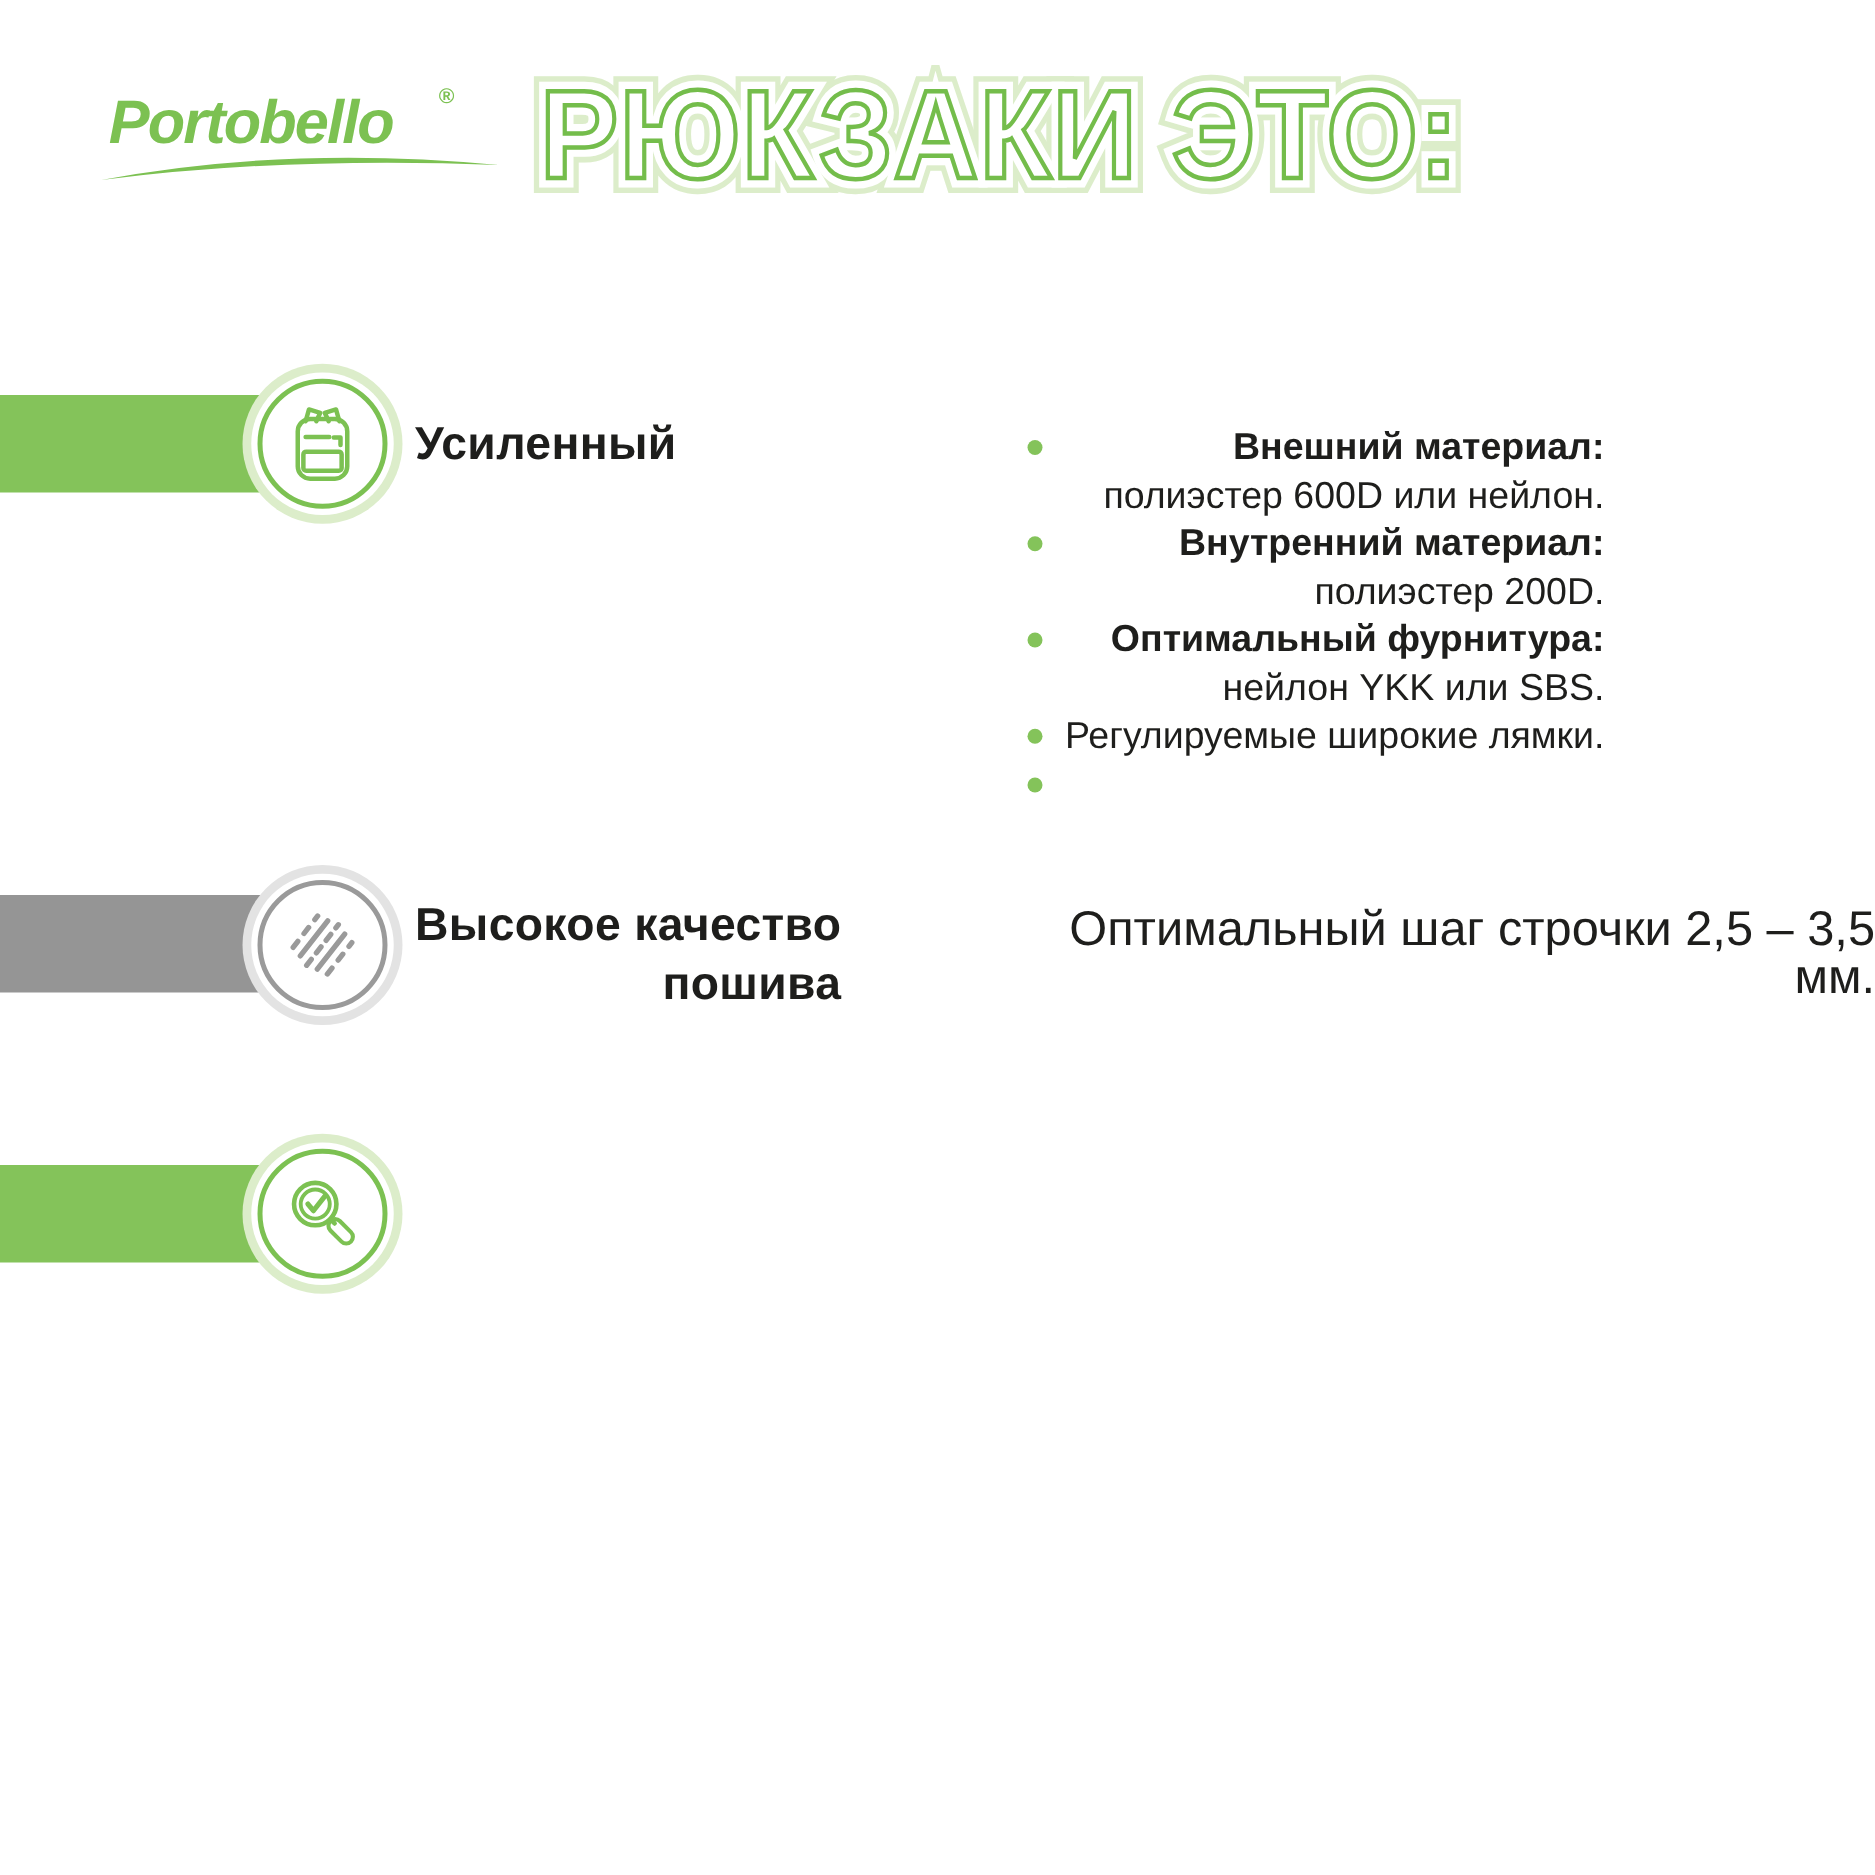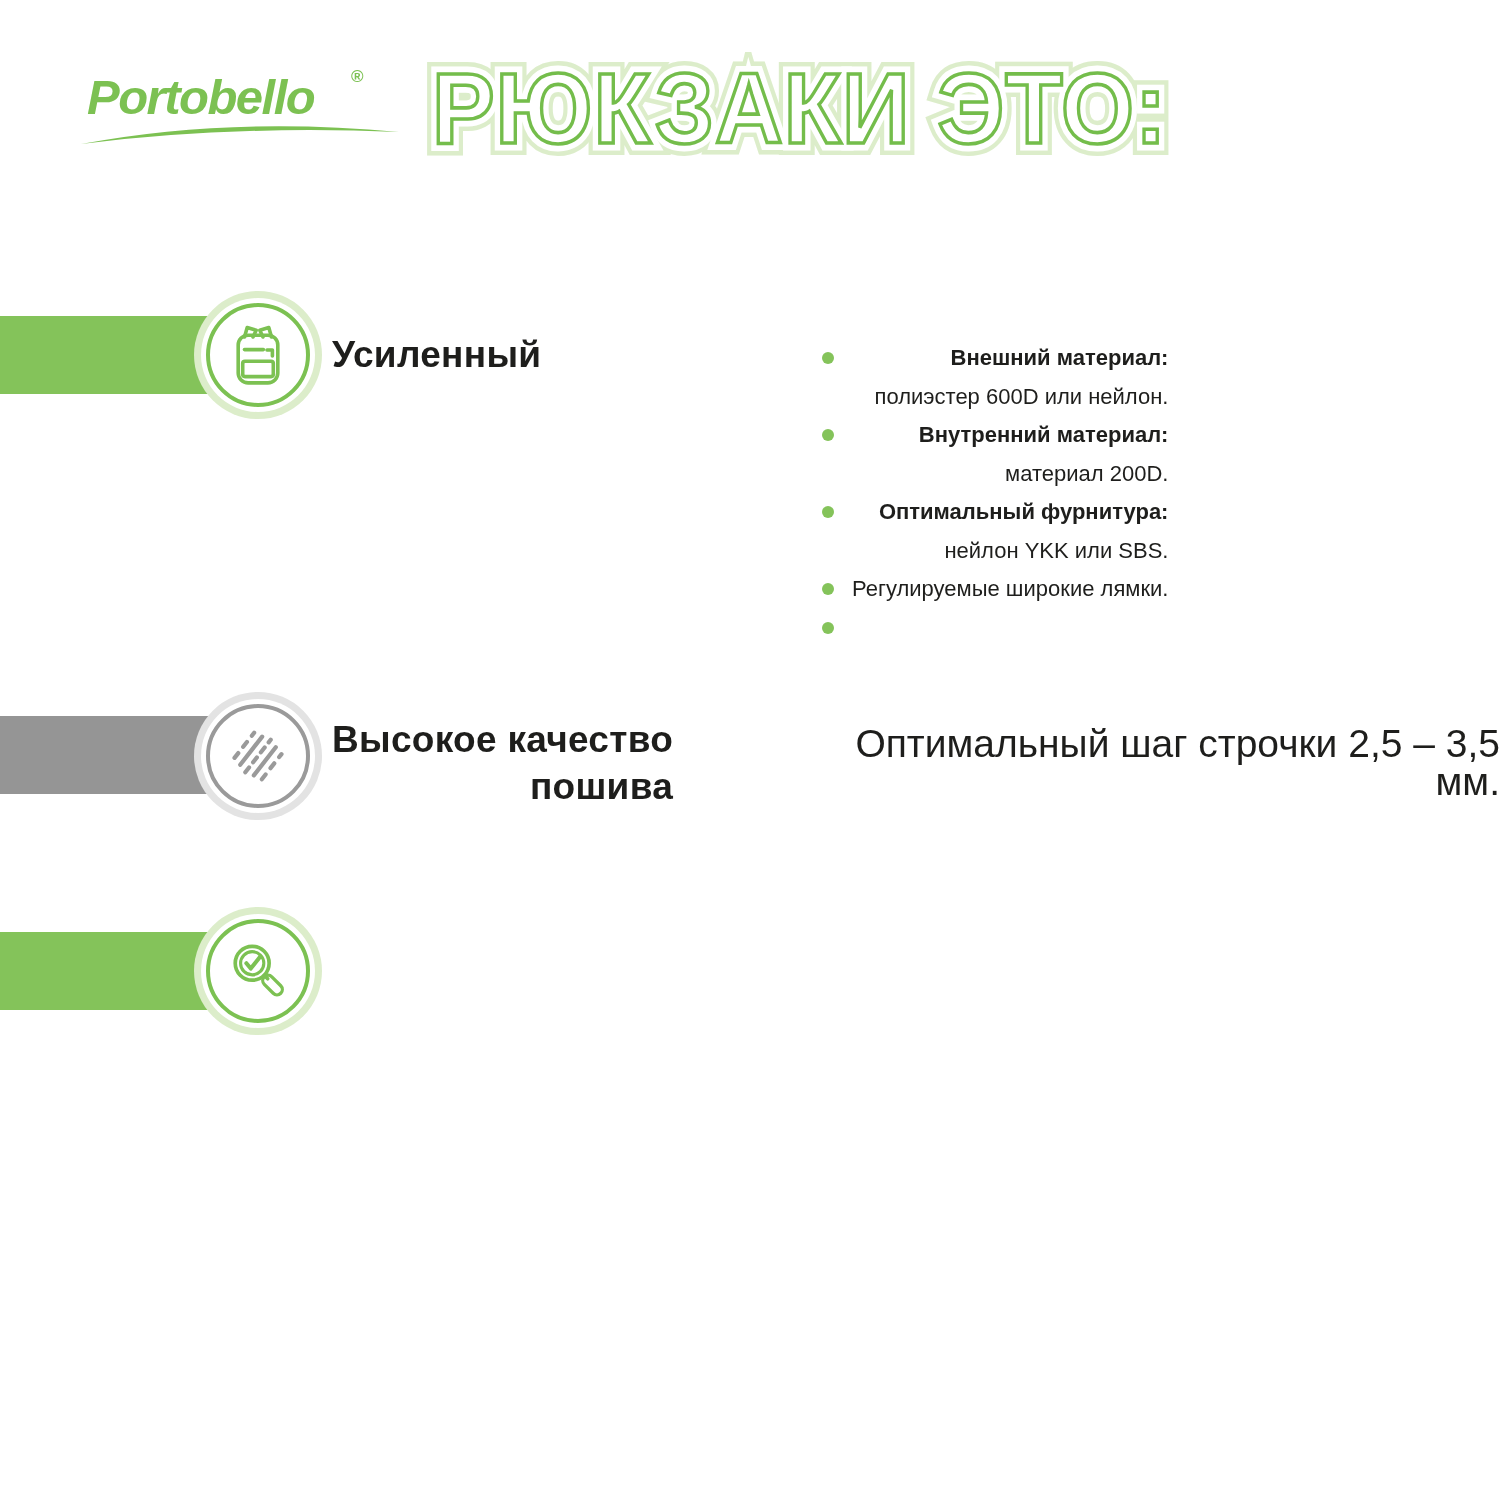--- a/index.html
+++ b/index.html
@@ -49,21 +49,21 @@
   h2 {
     position:absolute; left:332px; margin:0;
     font-size:37px; line-height:47px; font-weight:700; letter-spacing:.3px;
   }
   h2 span { display:block; }
   .h-1 { top:331px; } .h-2 { top:716px; } .h-3 { top:934px; }
 
   
   .bullet-list {
     position:absolute; left:822px; top:339px; margin:0; padding:0; list-style:none;
-    font-size:22px; line-height:38.5px;
+    font-size:30px; line-height:38.5px;
   }
   .bullet-list li { position:relative; padding-left:30px; }
   .bullet-list strong { display:block; font-weight:700; }
   .dot {
     position:absolute; left:0; top:13px; width:12px; height:12px;
     border-radius:50%; background:#84c35a;
   }
   .note { position:absolute; left:822px; top:725px; font-size:39px; line-height:38px; }
 </style>
 </head>
@@ -104,21 +104,21 @@
     </h2>
     <ul class="bullet-list">
       <li>
         <span class="dot"></span>
         <strong>Внешний материал:</strong>
         <span>полиэстер 600D или нейлон.</span>
       </li>
       <li>
         <span class="dot"></span>
         <strong>Внутренний материал:</strong>
-        <span>материал 200D.</span>
+        <span>полиэстер 200D.</span>
       </li>
       <li>
         <span class="dot"></span>
         <strong>Оптимальный фурнитура:</strong>
         <span>нейлон YKK или SBS.</span>
       </li>
       <li>
         <span class="dot"></span>
         <strong></strong>
         <span>Регулируемые широкие лямки.</span>

